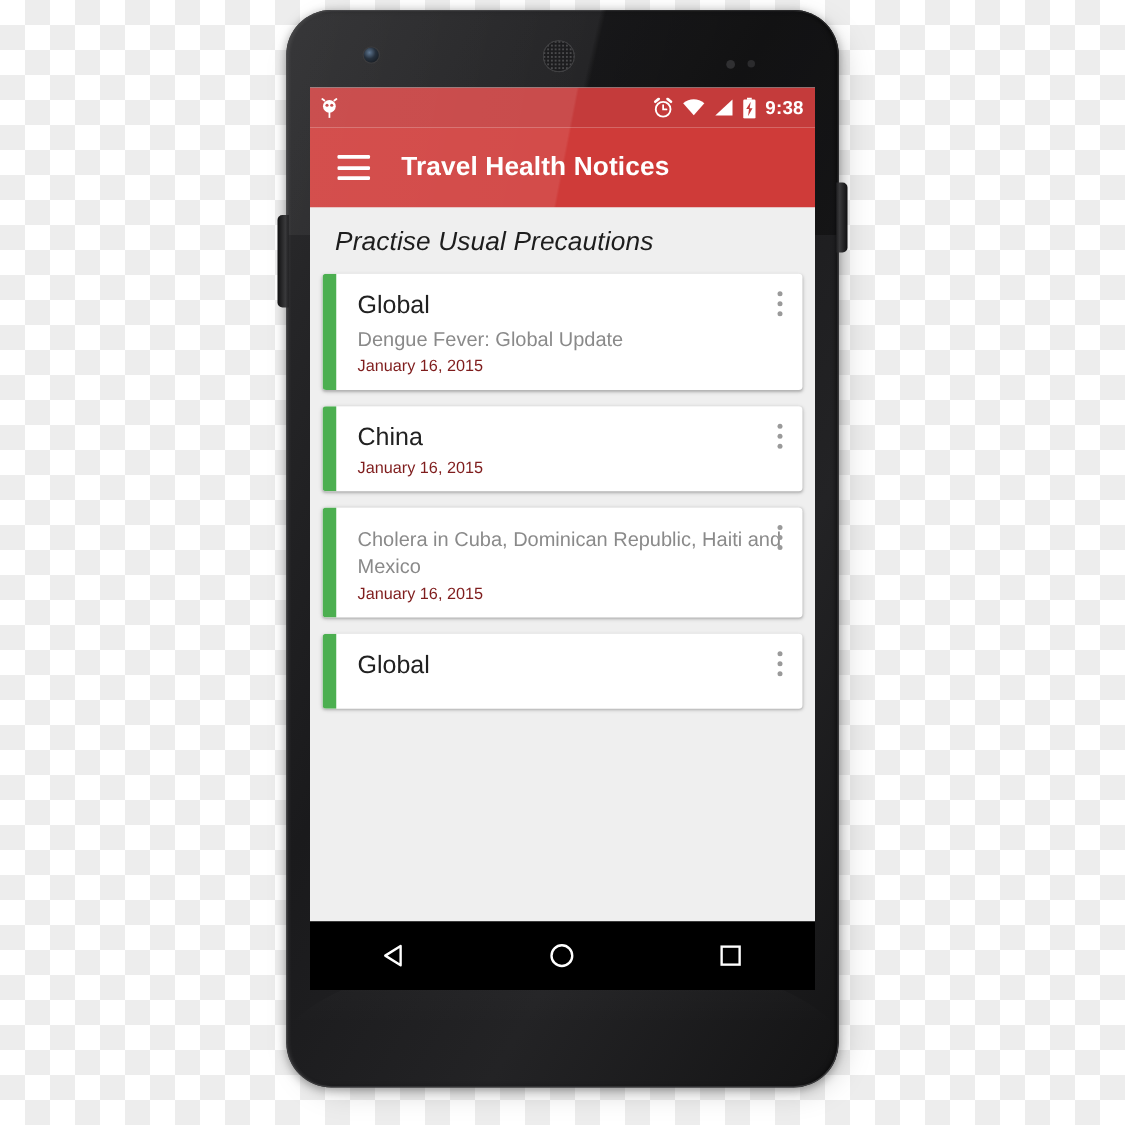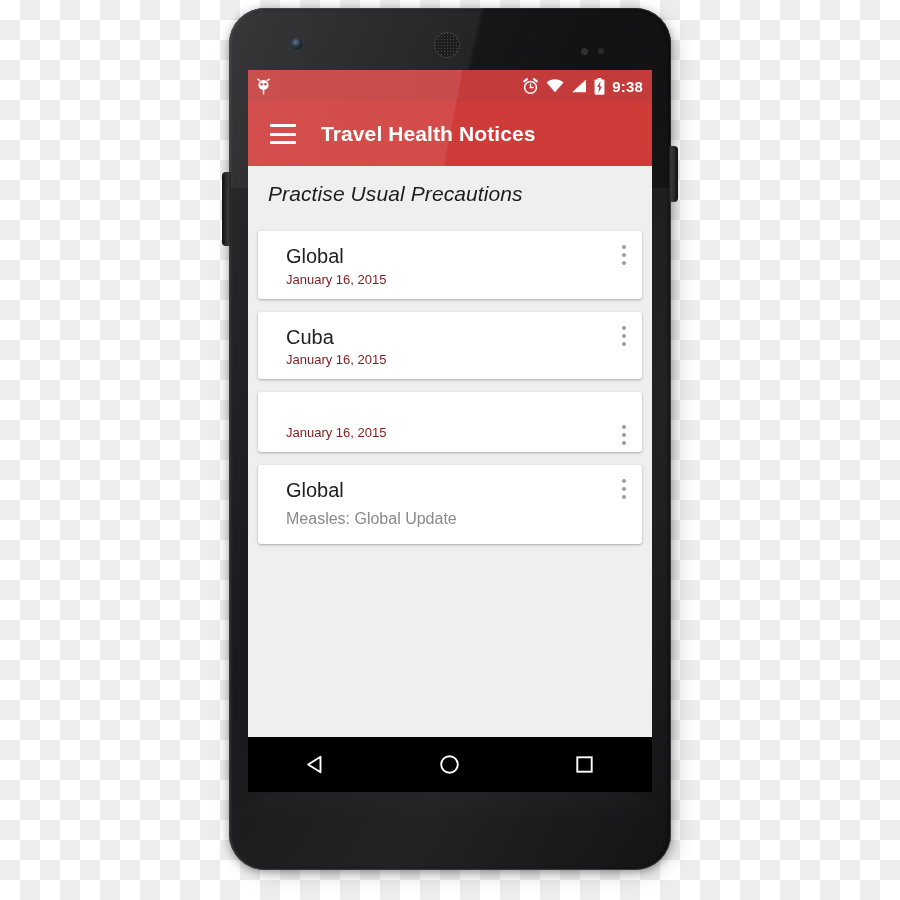--- a/index.html
+++ b/index.html
@@ -198,28 +198,27 @@
     font-size: 21px;
     font-style: italic;
     color: #1d1d1d;
     padding: 16px 0 13px 20px;
     font-weight: normal;
     letter-spacing: 0.1px;
   }
 
   .card {
     position: relative;
-    margin: 12px 10px 13px 10px;
+    margin: 0 10px 13px 10px;
     background: #ffffff;
     border-radius: 3px;
     box-shadow: 0 1px 2px rgba(0,0,0,0.20), 0 1px 4px rgba(0,0,0,0.10);
     display: flex;
     overflow: hidden;
     min-height: 60px;
-    align-items: flex-end;
   }
   .card-accent {
     width: 11px;
     flex: 0 0 11px;
     background: #4caf50;
   }
   .card-body {
     flex: 1 1 auto;
     padding: 12px 14px 12px 17px;
     min-width: 0;
@@ -341,59 +340,60 @@
   <div id="chrome-glare"></div>
 
   <div id="content">
 
     <div id="section-header">Practise Usual Precautions</div>
 
     <div class="card">
       <div class="card-accent" style="background: rgb(76, 175, 80);"></div>
       <div class="card-body">
         <div class="card-title">Global</div>
+        <div class="card-subtitle">Dengue Fever: Global Update</div>
         <div class="card-date">January 16, 2015</div>
         <div class="overflow-dots">
             <i></i>
             <i></i>
             <i></i>
           </div>
       </div>
     </div>
 
     <div class="card">
       <div class="card-accent" style="background: rgb(76, 175, 80);"></div>
       <div class="card-body">
-        <div class="card-title">Cuba</div>
+        <div class="card-title">China</div>
         <div class="card-date">January 16, 2015</div>
         <div class="overflow-dots">
             <i></i>
             <i></i>
             <i></i>
           </div>
       </div>
     </div>
 
     <div class="card">
       <div class="card-accent" style="background: rgb(76, 175, 80);"></div>
       <div class="card-body">
+        <div class="card-subtitle">Cholera in Cuba, Dominican Republic, Haiti and Mexico</div>
         <div class="card-date">January 16, 2015</div>
         <div class="overflow-dots">
             <i></i>
             <i></i>
             <i></i>
           </div>
       </div>
     </div>
 
     <div class="card">
       <div class="card-accent" style="background: rgb(76, 175, 80);"></div>
       <div class="card-body">
         <div class="card-title">Global</div>
-        <div class="card-subtitle">Measles: Global Update</div>
         <div class="card-date"></div>
         <div class="overflow-dots">
             <i></i>
             <i></i>
             <i></i>
           </div>
       </div>
     </div>
 
   </div>

